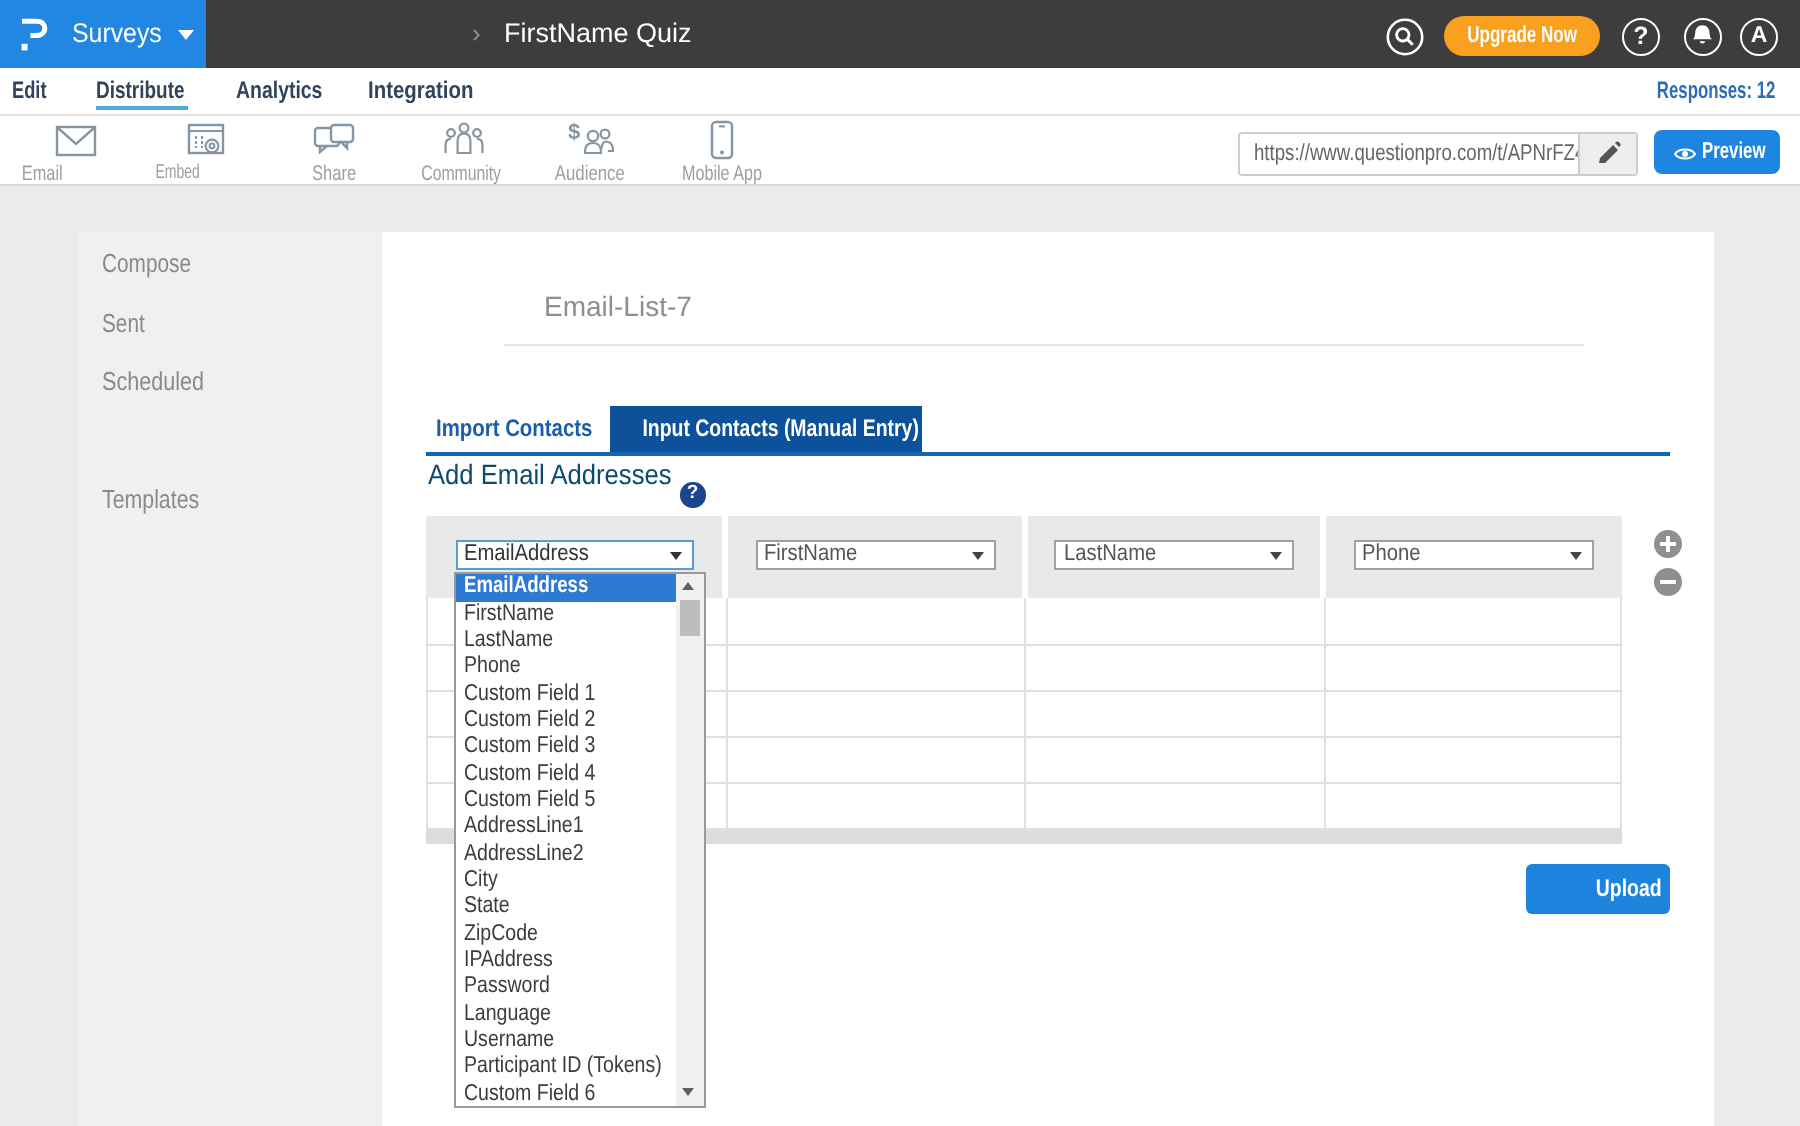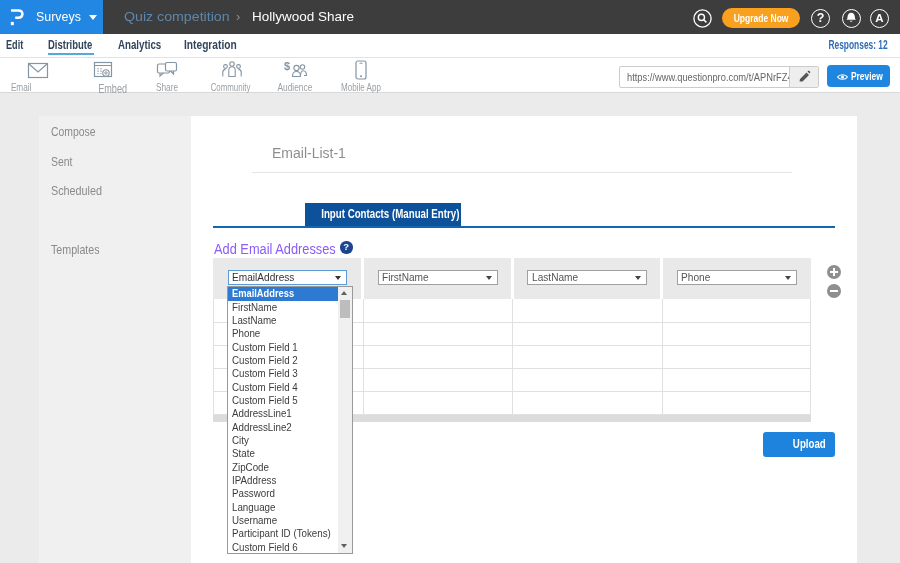--- a/index.html
+++ b/index.html
@@ -18,23 +18,22 @@
 <div class="abs" style="left:0;top:0;width:900px;height:36px;background:#3d3d3d;">
   <div class="abs" style="left:0;top:0;width:103px;height:34px;background:#2187e3;"></div>
 
   <svg class="abs" style="left:0;top:0;" width="34" height="34" viewBox="0 0 34 34">
     <path d="M11,10.6 L18.3,10.6 C21.4,10.6 22.4,12.6 22.4,14.1 C22.4,16.1 20.8,17.8 18,17.8 L15.2,17.8" fill="none" stroke="#fff" stroke-width="2.5"></path>
     <rect x="10.8" y="21.9" width="3" height="3.3" fill="#fff"></rect>
   </svg>
   <div class="abs" style="left:36px;top:0;height:34px;line-height:34px;color:#fff;font-size:13.5px;"><span class="tx" style="transform:scaleX(.92);">Surveys</span></div>
   <div class="abs" style="left:89px;top:15px;width:0;height:0;border-left:4.5px solid transparent;border-right:4.5px solid transparent;border-top:5px solid #fff;"></div>
 
-  <div class="abs" style="left:123.5px;top:0;height:34px;line-height:34px;color:#5d87ac;font-size:13.5px;"><span class="tx" style="transform:scaleX(1.05);">Quiz competition</span></div>
   <div class="abs" style="left:236px;top:0;height:34px;line-height:33px;color:#909090;font-size:13px;">›</div>
-  <div class="abs" style="left:252px;top:0;height:34px;line-height:34px;color:#fdfdfd;font-size:13.5px;"><span class="tx">Hollywood Share</span></div>
+  <div class="abs" style="left:252px;top:0;height:34px;line-height:34px;color:#fdfdfd;font-size:13.5px;"><span class="tx">FirstName Quiz</span></div>
 
   <svg class="abs" style="left:693px;top:9px;" width="19" height="19" viewBox="0 0 19 19">
     <circle cx="9.5" cy="9.5" r="8.6" fill="none" stroke="#fff" stroke-width="1.3"></circle>
     <circle cx="8.4" cy="8.4" r="3.1" fill="none" stroke="#fff" stroke-width="1.4"></circle>
     <line x1="10.7" y1="10.7" x2="13.4" y2="13.4" stroke="#fff" stroke-width="1.5"></line>
   </svg>
   <div class="abs" style="left:722px;top:8px;width:78px;height:20px;background:#f9a01f;border-radius:10px;color:#fff;font-size:11.5px;font-weight:bold;text-align:center;line-height:20px;"><span class="txc" style="transform:scaleX(.74);">Upgrade Now</span></div>
   <div class="abs" style="left:811px;top:9px;width:19px;height:19px;border:1.3px solid #fff;border-radius:50%;color:#fff;font-size:12.5px;font-weight:bold;text-align:center;line-height:16.5px;">?</div>
   <div class="abs" style="left:842px;top:9px;width:19px;height:19px;border:1.3px solid #fff;border-radius:50%;">
     <svg width="16.4" height="16.4" viewBox="0 0 16 16">
@@ -63,21 +62,21 @@
   <div class="abs" style="left:8px;top:23px;width:60px;text-align:left;color:#9aa0a5;font-size:10.5px;"><span class="txc" style="transform:scaleX(.78);">Email</span></div>
 
   <svg class="abs" style="left:93px;top:3px;" width="20" height="19" viewBox="0 0 20 19">
     <rect x="1.5" y="1.5" width="17" height="14" fill="none" stroke="#8595a3" stroke-width="1.2"></rect>
     <line x1="1.5" y1="4.5" x2="18.5" y2="4.5" stroke="#8595a3" stroke-width="1"></line>
     <line x1="5" y1="7" x2="5" y2="13" stroke="#8595a3" stroke-width="1" stroke-dasharray="1.5,1"></line>
     <line x1="8" y1="7" x2="8" y2="13" stroke="#8595a3" stroke-width="1" stroke-dasharray="1.5,1"></line>
     <circle cx="13" cy="12" r="3.2" fill="#fff" stroke="#8595a3" stroke-width="1.1"></circle>
     <circle cx="13" cy="12" r="1.2" fill="none" stroke="#8595a3" stroke-width="1"></circle>
   </svg>
-  <div class="abs" style="left:73px;top:23px;width:60px;text-align:right;color:#9aa0a5;font-size:13px;"><span class="txc" style="transform:scaleX(.70);">Embed</span></div>
+  <div class="abs" style="left:73px;top:23px;width:60px;text-align:left;color:#9aa0a5;font-size:10px;"><span class="txc" style="transform:scaleX(.70);">Embed</span></div>
 
   <svg class="abs" style="left:156px;top:3px;" width="22" height="19" viewBox="0 0 22 19">
     <rect x="1.5" y="3" width="12" height="9" rx="1.5" fill="none" stroke="#8595a3" stroke-width="1.2"></rect>
     <path d="M4,12 L4,15 L7.5,12" fill="none" stroke="#8595a3" stroke-width="1.2"></path>
     <rect x="9.5" y="1.5" width="11" height="8.5" rx="1.5" fill="#fff" stroke="#8595a3" stroke-width="1.2"></rect>
     <path d="M17.5,10 L17.5,13 L14.5,10" fill="none" stroke="#8595a3" stroke-width="1.2"></path>
   </svg>
   <div class="abs" style="left:137px;top:23px;width:60px;text-align:center;color:#9aa0a5;font-size:10.5px;"><span class="txc" style="transform:scaleX(.79);">Share</span></div>
 
   <svg class="abs" style="left:221px;top:2px;" width="22" height="20" viewBox="0 0 22 20">
@@ -126,27 +125,28 @@
 
 <div class="abs" style="left:39px;top:116px;width:818px;height:453px;background:#fff;">
 
   <div class="abs" style="left:0;top:0;width:152px;height:447px;background:#f0f0f0;">
     <div class="abs" style="left:11.5px;top:1px;height:29px;line-height:29px;color:#8a8a8a;font-size:13px;"><span class="tx" style="transform:scaleX(.80);">Compose</span></div>
     <div class="abs" style="left:11.5px;top:30.5px;height:29px;line-height:29px;color:#8a8a8a;font-size:13px;"><span class="tx" style="transform:scaleX(.80);">Sent</span></div>
     <div class="abs" style="left:11.5px;top:60px;height:29px;line-height:29px;color:#8a8a8a;font-size:13px;"><span class="tx" style="transform:scaleX(.83);">Scheduled</span></div>
     <div class="abs" style="left:11.5px;top:119px;height:29px;line-height:29px;color:#8a8a8a;font-size:13px;"><span class="tx" style="transform:scaleX(.82);">Templates</span></div>
   </div>
 
-  <div class="abs" style="left:233px;top:30px;height:15px;line-height:15px;color:#8e8e8e;font-size:14px;"><span class="tx">Email-List-1</span></div>
+  <div class="abs" style="left:233px;top:30px;height:15px;line-height:15px;color:#8e8e8e;font-size:14px;"><span class="tx">Email-List-7</span></div>
   <div class="abs" style="left:213px;top:56px;width:540px;height:1px;background:#e5e5e5;"></div>
 
   <div class="abs" style="left:174px;top:110px;width:622px;height:2.4px;background:#1465b2;"></div>
+  <div class="abs" style="left:179px;top:87px;height:23px;line-height:23px;color:#1a5dab;font-size:12px;font-weight:bold;"><span class="tx" style="transform:scaleX(.85);">Import Contacts</span></div>
   <div class="abs" style="left:266px;top:86.5px;width:156px;height:23.5px;background:#0d519a;color:#fff;font-size:12px;font-weight:bold;text-align:right;line-height:23.5px;"><span class="txc" style="transform:scaleX(.81);">Input Contacts (Manual Entry)</span></div>
 
-  <div class="abs" style="left:175px;top:127px;height:13px;line-height:13px;color:#8b5cf6;font-size:14px;"><span class="tx" style="transform:scaleX(.915);">Add Email Addresses</span></div>
+  <div class="abs" style="left:175px;top:115px;height:13px;line-height:13px;color:#0c4a6e;font-size:14px;"><span class="tx" style="transform:scaleX(.915);">Add Email Addresses</span></div>
   <div class="abs" style="left:301px;top:125.3px;width:12.5px;height:12.5px;border-radius:50%;background:#1c448f;color:#fff;font-size:9.5px;font-weight:bold;text-align:center;line-height:12.5px;">?</div>
 
   <div class="abs" style="left:174px;top:142px;width:598px;height:40.5px;background:#e9e9e9;"></div>
   <div class="abs" style="left:174px;top:182.5px;width:598px;height:116.5px;background:#fff;border-left:1px solid #e0e0e0;border-right:1px solid #e0e0e0;">
     <div class="abs" style="left:0;top:0;width:596px;height:24px;border-bottom:1px solid #e0e0e0;"></div>
     <div class="abs" style="left:0;top:24px;width:596px;height:23.3px;border-bottom:1px solid #e0e0e0;"></div>
     <div class="abs" style="left:0;top:47.3px;width:596px;height:23.3px;border-bottom:1px solid #e0e0e0;"></div>
     <div class="abs" style="left:0;top:70.6px;width:596px;height:23.3px;border-bottom:1px solid #e0e0e0;"></div>
     <div class="abs" style="left:0;top:93.9px;width:596px;height:22.6px;border-bottom:1px solid #e0e0e0;"></div>
     <div class="abs" style="left:148.5px;top:0;width:1px;height:116.5px;background:#e0e0e0;"></div>
@@ -177,21 +177,21 @@
   </div>
 
   <div class="abs" style="left:788.4px;top:149.1px;width:14px;height:14px;border-radius:50%;background:#8f8f8f;">
     <div class="abs" style="left:3px;top:6px;width:8px;height:2px;background:#fff;"></div>
     <div class="abs" style="left:6px;top:3px;width:2px;height:8px;background:#fff;"></div>
   </div>
   <div class="abs" style="left:788.4px;top:167.6px;width:14px;height:14px;border-radius:50%;background:#8f8f8f;">
     <div class="abs" style="left:3px;top:6px;width:8px;height:2px;background:#fff;"></div>
   </div>
 
-  <div class="abs" style="left:724px;top:316px;width:71.5px;height:24.5px;background:#1d83dc;border-radius:3px;color:#fff;font-size:12px;font-weight:bold;text-align:left;line-height:24.5px;padding-left:26px;"><span class="txc" style="transform:scaleX(.81);">Upload</span></div>
+  <div class="abs" style="left:724px;top:316px;width:71.5px;height:24.5px;background:#1d83dc;border-radius:3px;color:#fff;font-size:12px;font-weight:bold;text-align:right;line-height:24.5px;padding-left:26px;"><span class="txc" style="transform:scaleX(.81);">Upload</span></div>
 
   <div class="abs" style="left:188px;top:169.5px;width:125.5px;height:268px;background:#fff;border:1px solid #999;z-index:5;">
     <div style="position:absolute;left:0;top:0.8px;width:110px;">
       <div style="height:13.35px;line-height:13.35px;background:#2e7ad2;color:#fff;font-size:11.5px;font-weight:bold;padding-left:4px;"><span class="tx" style="transform:scaleX(.81);">EmailAddress</span></div>
       <div class="dd"><span class="tx">FirstName</span></div>
       <div class="dd"><span class="tx">LastName</span></div>
       <div class="dd"><span class="tx">Phone</span></div>
       <div class="dd"><span class="tx">Custom Field 1</span></div>
       <div class="dd"><span class="tx">Custom Field 2</span></div>
       <div class="dd"><span class="tx">Custom Field 3</span></div>

